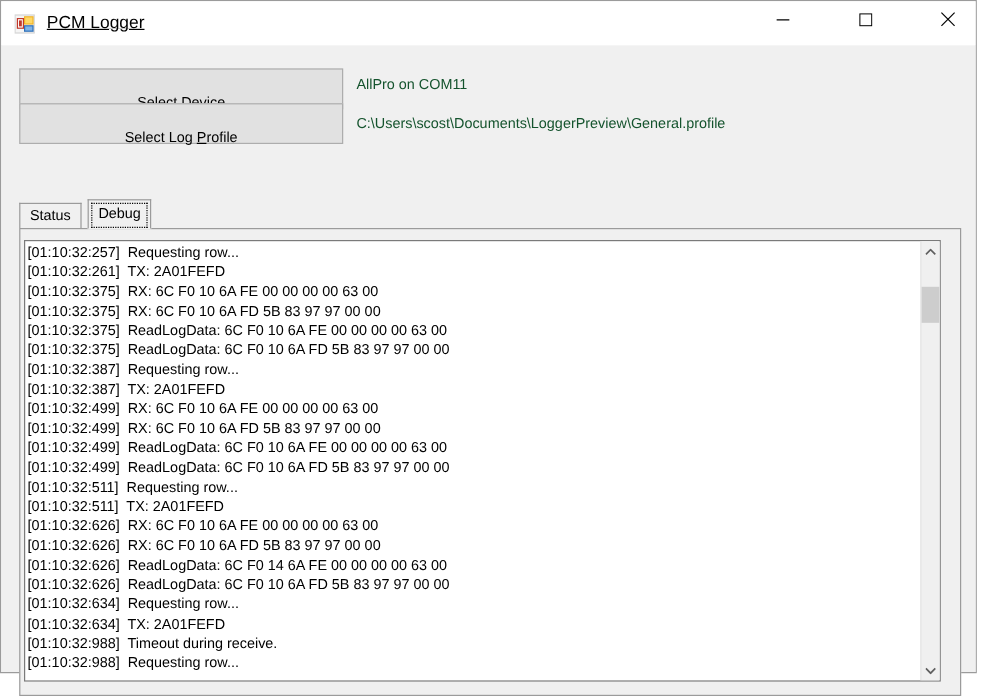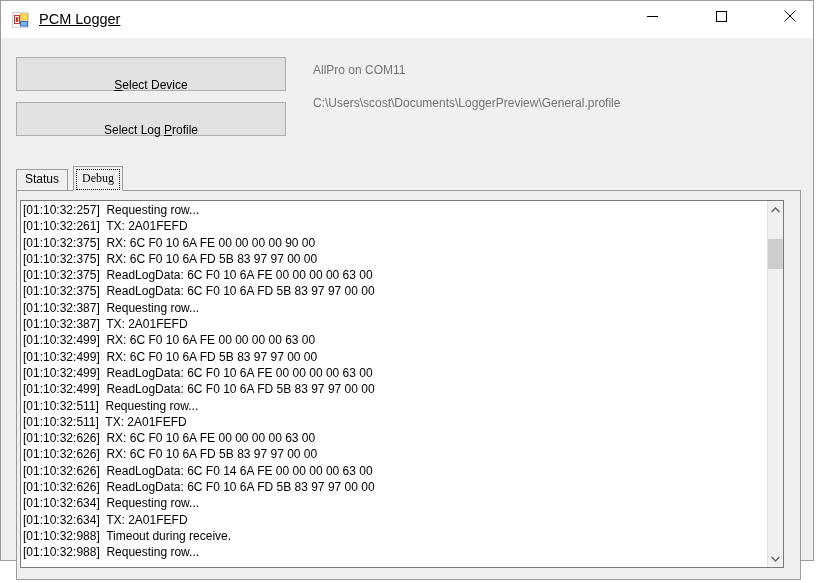--- a/index.html
+++ b/index.html
@@ -99,30 +99,30 @@
     box-sizing: border-box;
     font-family: "Liberation Sans", sans-serif;
     font-size: 12px;
     color: #000000;
     padding: 16px;
     cursor: default;
     text-align: center;
     line-height: 23px;
   }
   #btn-select-device  { top: 19px; }
-  #btn-select-profile { top: 64px; }
+  #btn-select-profile { top: 48px; }
   #btn-start-logging  { top: 85px; }
   .accel { text-decoration: underline; }
 
   
   .side-label {
     position: absolute;
-    left: 312px;
-    font-size: 12px;
-    color: #737373;
+    left: 296px;
+    font-size: 12px;
+    color: #14532d;
     white-space: nowrap;
   }
   #device-status  { top: 25px; }
   #profile-path   { top: 58px; }
 
   
   #tab-strip {
     position: absolute;
     left: 15px;
     top: 128px;
@@ -145,21 +145,20 @@
     white-space: nowrap;
   }
   .tab.selected {
     top: 0;
     height: 25px;
     line-height: 22px;
     background: #f0f0f0;
     border: 1px solid #9b9b9b;
     border-bottom: 1px solid #f0f0f0;
     z-index: 3;
-    font-family: Liberation Serif, serif;
   }
   #tab-status { left: 0px; }
   #tab-debug  { left: 57px; }
   .focus-rect {
     position: absolute;
     left: 2px;
     top: 2px;
     right: 2px;
     bottom: 0px;
     border: 1px dotted #000;
@@ -307,21 +306,21 @@
         <span>Debug</span>
         <span class="focus-rect"></span>
       </div>
     </div>
 
     <div id="tab-body">
       <div id="log-box">
         <div id="log-lines">
             <div class="log-line">[01:10:32:257]  Requesting row...</div>
             <div class="log-line">[01:10:32:261]  TX: 2A01FEFD</div>
-            <div class="log-line">[01:10:32:375]  RX: 6C F0 10 6A FE 00 00 00 00 90 00</div>
+            <div class="log-line">[01:10:32:375]  RX: 6C F0 10 6A FE 00 00 00 00 63 00</div>
             <div class="log-line">[01:10:32:375]  RX: 6C F0 10 6A FD 5B 83 97 97 00 00</div>
             <div class="log-line">[01:10:32:375]  ReadLogData: 6C F0 10 6A FE 00 00 00 00 63 00</div>
             <div class="log-line">[01:10:32:375]  ReadLogData: 6C F0 10 6A FD 5B 83 97 97 00 00</div>
             <div class="log-line">[01:10:32:387]  Requesting row...</div>
             <div class="log-line">[01:10:32:387]  TX: 2A01FEFD</div>
             <div class="log-line">[01:10:32:499]  RX: 6C F0 10 6A FE 00 00 00 00 63 00</div>
             <div class="log-line">[01:10:32:499]  RX: 6C F0 10 6A FD 5B 83 97 97 00 00</div>
             <div class="log-line">[01:10:32:499]  ReadLogData: 6C F0 10 6A FE 00 00 00 00 63 00</div>
             <div class="log-line">[01:10:32:499]  ReadLogData: 6C F0 10 6A FD 5B 83 97 97 00 00</div>
             <div class="log-line">[01:10:32:511]  Requesting row...</div>

